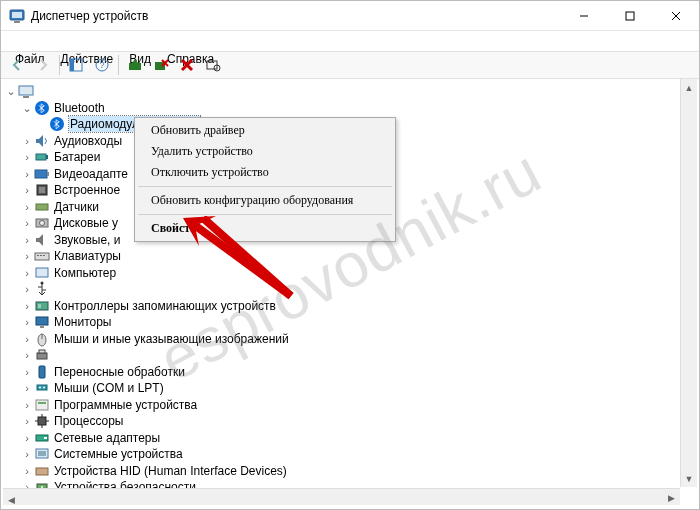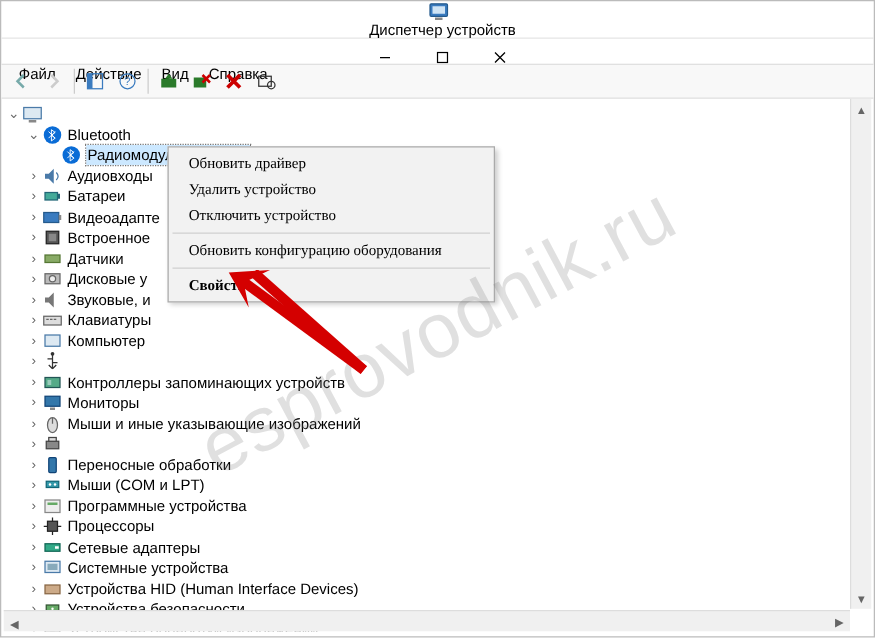--- a/index.html
+++ b/index.html
@@ -1,19 +1,19 @@
 <!DOCTYPE html>
 <html><head>
 <meta charset="utf-8">
 <style>
   * { box-sizing: border-box; margin: 0; padding: 0; font-family: "Segoe UI", Tahoma, sans-serif; }
   body { width: 700px; height: 510px; background: #fff; overflow: hidden; position: relative; border: 1px solid #bbb; }
 
   
-  .titlebar { height: 30px; display: flex; align-items: center; padding-left: 8px; border-bottom: 1px solid #e5e5e5; flex-direction: column; }
+  .titlebar { height: 30px; display: flex; align-items: center; padding-left: 8px; border-bottom: 1px solid #e5e5e5; }
   .titlebar .icon { width: 16px; height: 16px; margin-right: 6px; }
   .titlebar .title { font-size: 12px; color: #000; flex: 1; }
   .winbtns { display: flex; }
   .winbtn { width: 46px; height: 30px; display: flex; align-items: center; justify-content: center; font-size: 12px; }
   .winbtn svg { width: 10px; height: 10px; }
 
   
   .menubar { height: 20px; display: flex; align-items: center; padding-left: 6px; font-size: 12px; }
   .menuitem { padding: 1px 8px; margin-top: 36px; }
 

